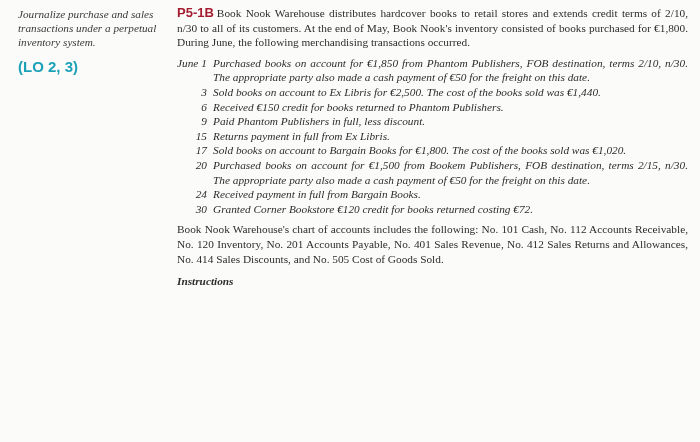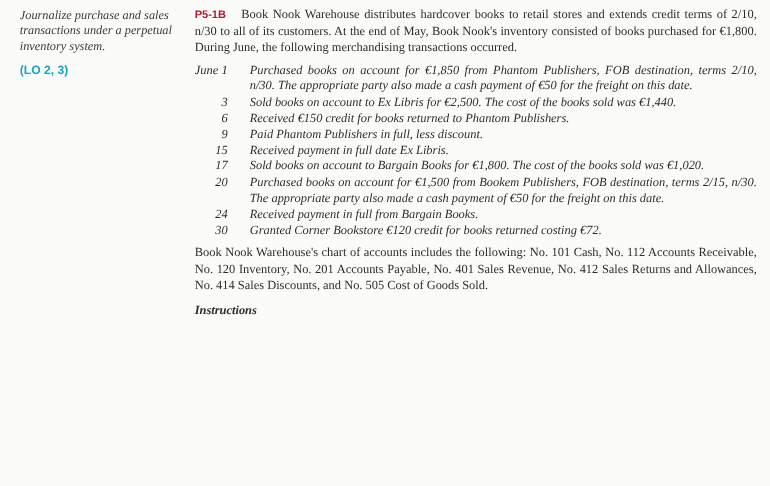--- a/index.html
+++ b/index.html
@@ -31,61 +31,61 @@
     font-style: italic;
     font-size: 11.2px;
     line-height: 13.8px;
     color: var(--ink-soft);
     text-align: left;
   }
   .lo-tag {
     margin-top: 9px;
     font-family: "Liberation Sans", sans-serif;
     font-weight: bold;
-    font-size: 11px;
+    font-size: 15px;
     color: var(--accent-teal);
   }
   
   .main-col {
     position: absolute;
     left: 177px; top: 6px;
     width: 511px;
     font-size: 11.3px;
     line-height: 14.6px;
   }
   .para {
     text-align: justify;
     margin-bottom: 6px;
   }
   .problem-id {
     font-family: "Liberation Sans", sans-serif;
     font-weight: bold;
-    font-size: 10px;
+    font-size: 13px;
     color: var(--accent-red);
-    padding-right: 14px;
+    padding-right: 3px;
   }
   .jlist {
     position: relative;
     margin-bottom: 6px;
     font-style: italic;
   }
   .month-label {
     position: absolute;
     left: 0; top: 0;
     white-space: nowrap;
   }
   .t-row { display: flex; }
   .t-day {
     flex: 0 0 30px;
     text-align: right;
     white-space: nowrap;
   }
   .t-text {
     flex: 1;
-    margin-left: 20px;
+    margin-left: 6px;
     text-align: justify;
   }
   .instructions-heading {
     font-weight: bold;
     font-style: italic;
     margin-top: 8px;
   }
   .instructions-text {
     text-align: justify;
   }
@@ -118,21 +118,21 @@
       <div class="t-row">
         <span class="t-day">6</span>
         <span class="t-text">Received €150 credit for books returned to Phantom Publishers.</span>
       </div>
       <div class="t-row">
         <span class="t-day">9</span>
         <span class="t-text">Paid Phantom Publishers in full, less discount.</span>
       </div>
       <div class="t-row">
         <span class="t-day">15</span>
-        <span class="t-text">Received payment in full date Ex Libris.</span>
+        <span class="t-text">Returns payment in full from Ex Libris.</span>
       </div>
       <div class="t-row">
         <span class="t-day">17</span>
         <span class="t-text">Sold books on account to Bargain Books for €1,800. The cost of the books sold was €1,020.</span>
       </div>
       <div class="t-row">
         <span class="t-day">20</span>
         <span class="t-text">Purchased books on account for €1,500 from Bookem Publishers, FOB destination, terms 2/15, n/30. The appropriate party also made a cash payment of €50 for the freight on this date.</span>
       </div>
       <div class="t-row">

